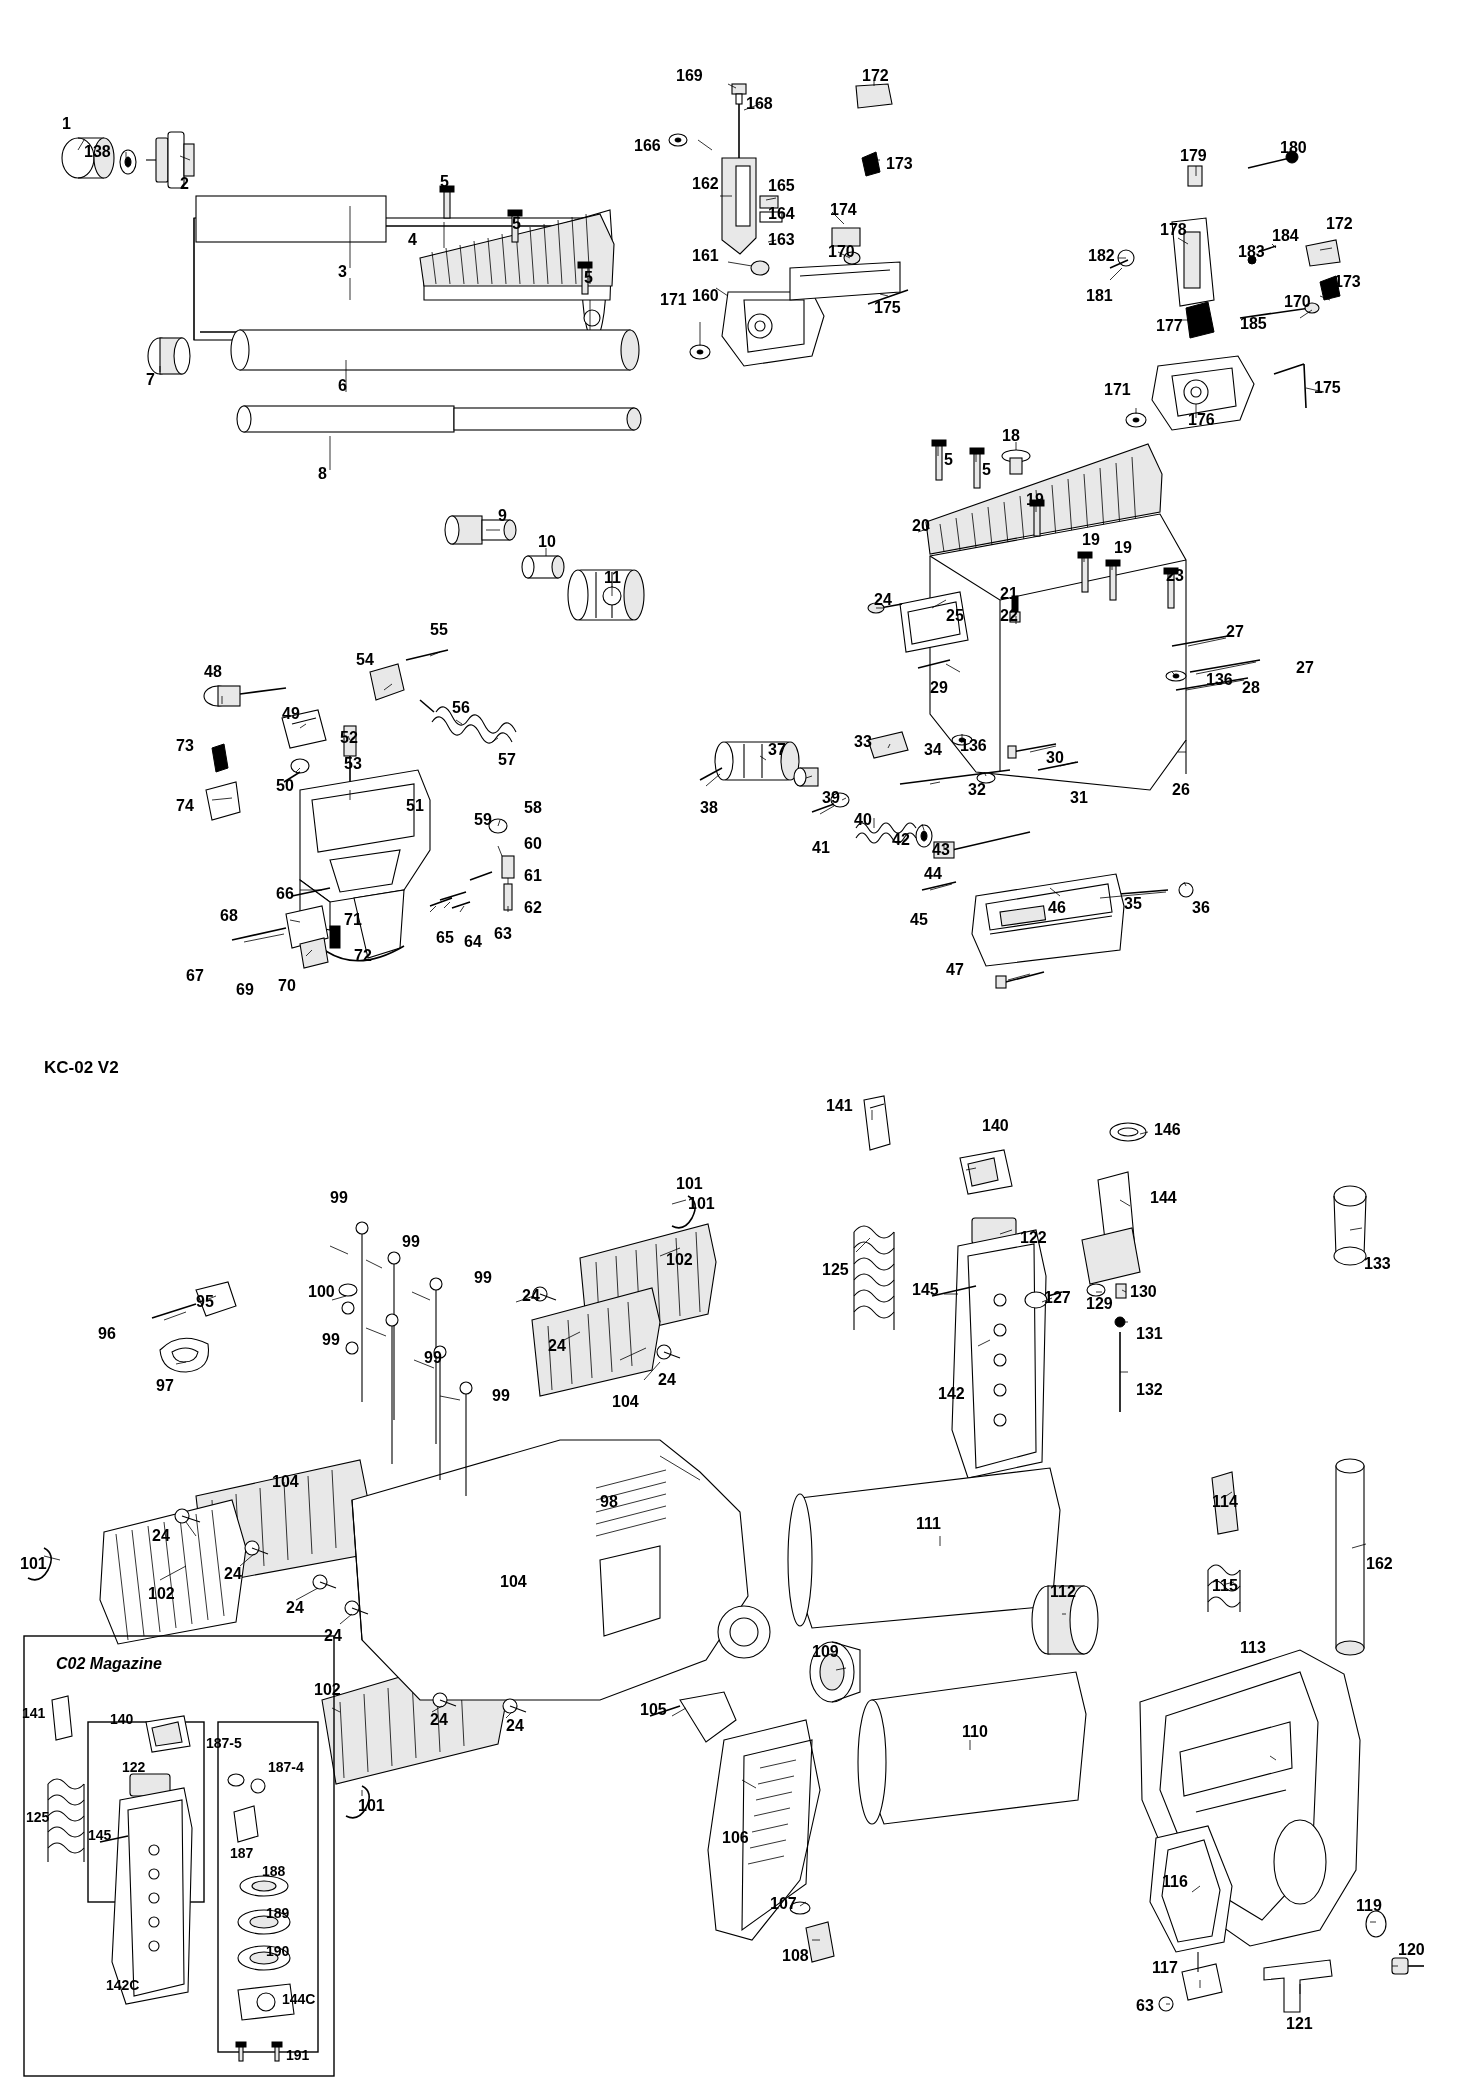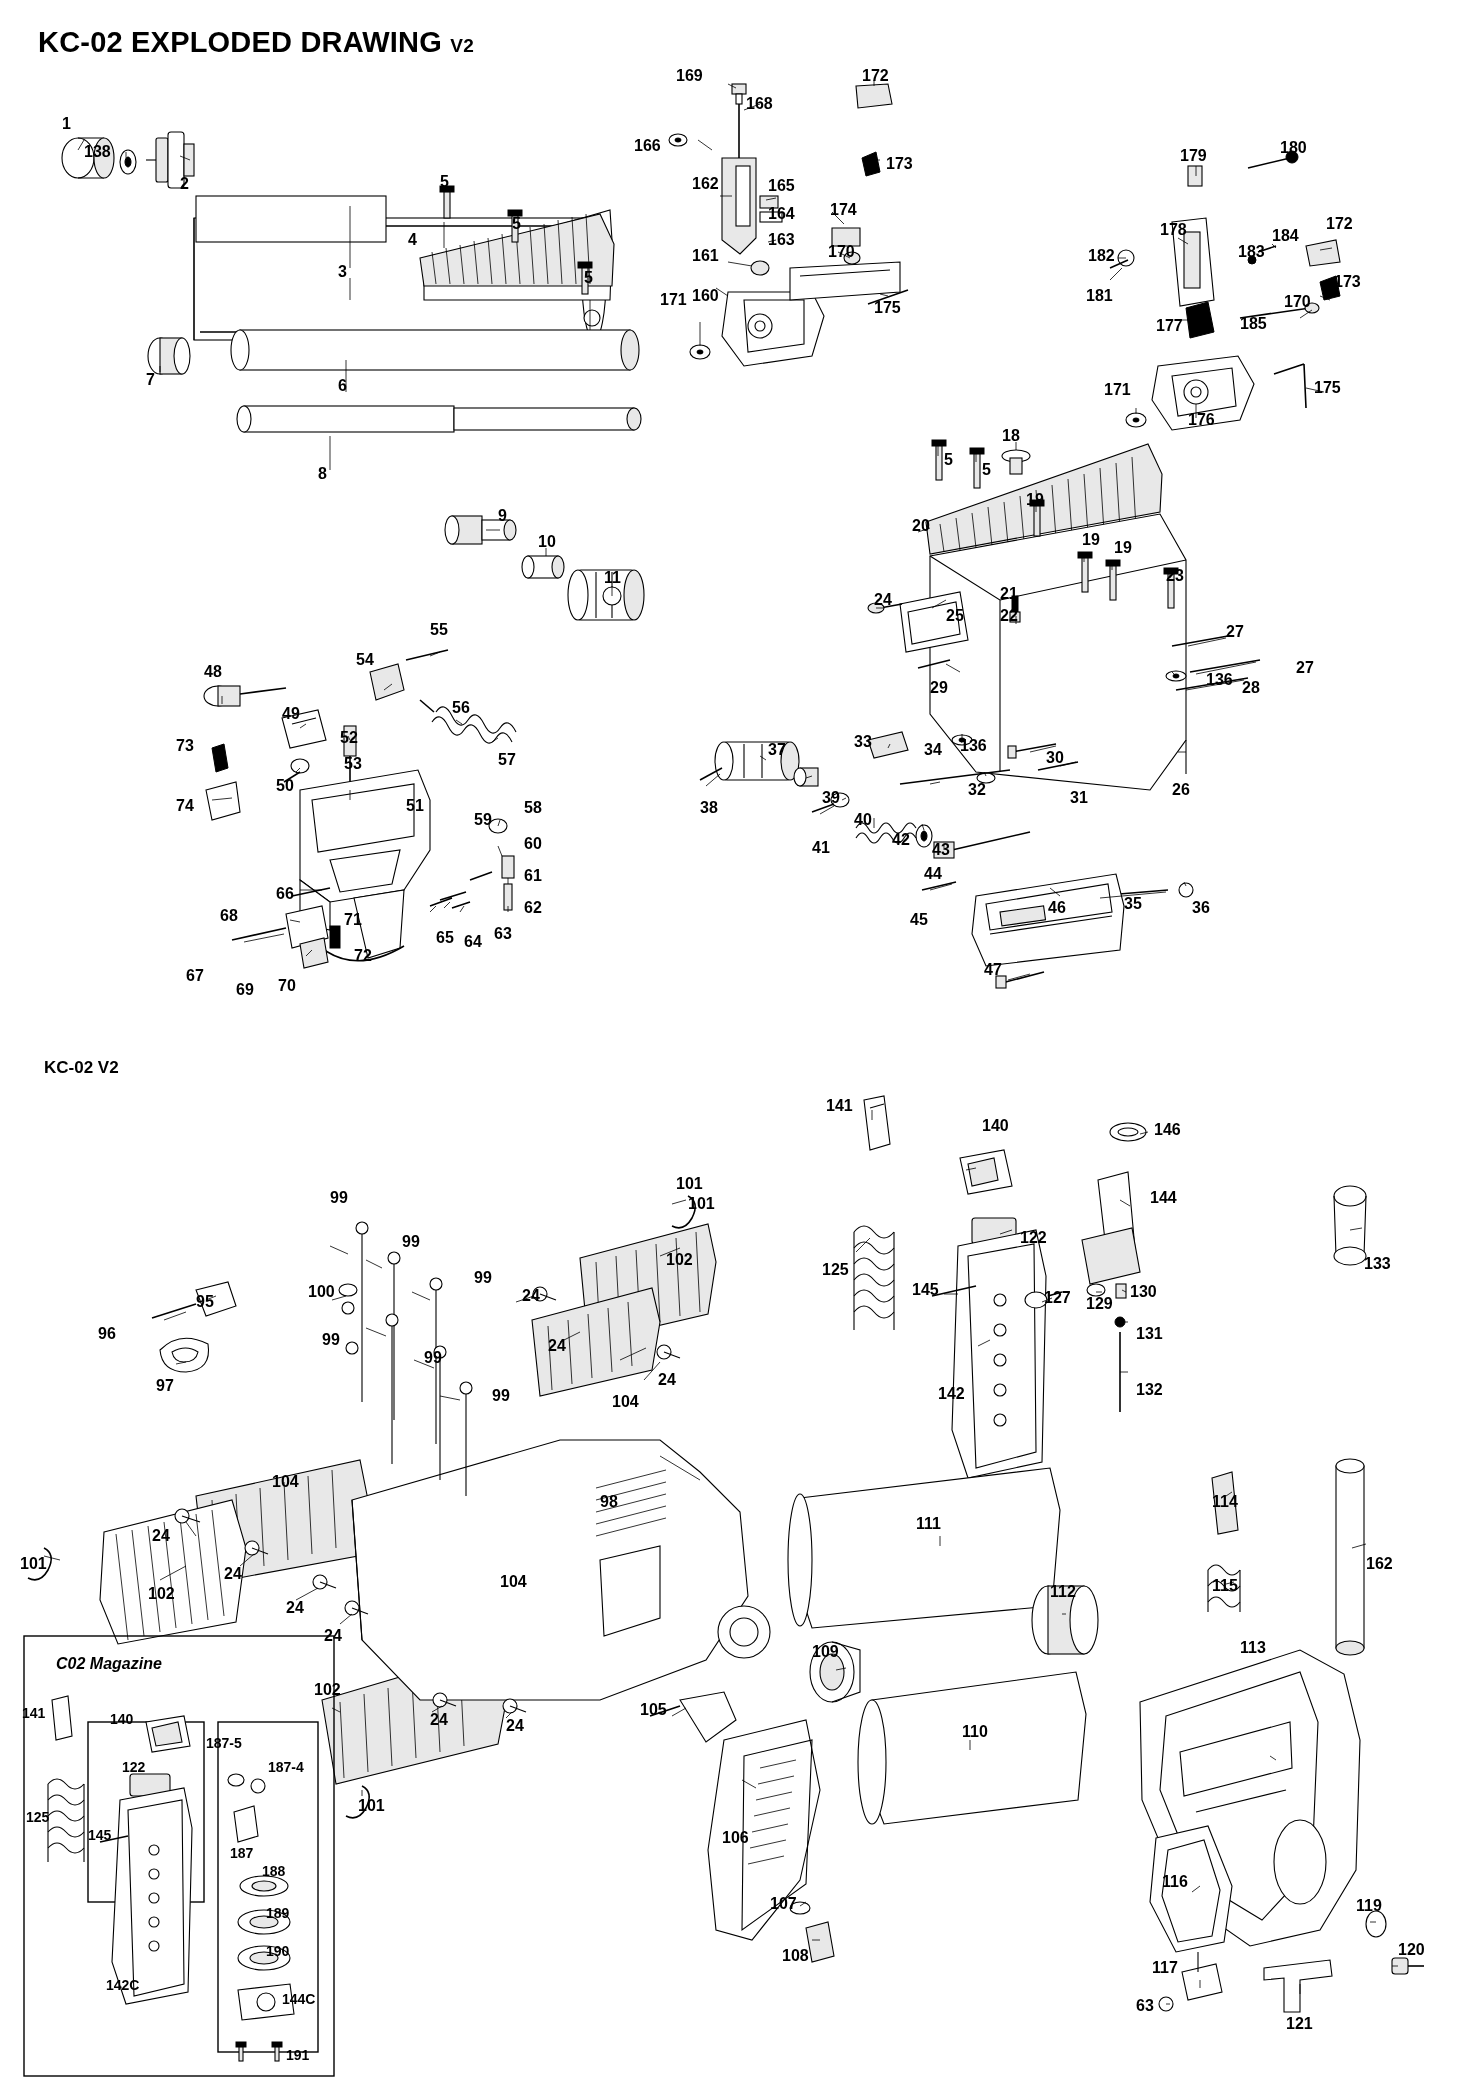--- a/index.html
+++ b/index.html
@@ -18,24 +18,20 @@
   .fillw{fill:#ffffff;stroke:#000;stroke-width:1.1;}
   .fillk{fill:#000;stroke:#000;stroke-width:1;}
   .fillg{fill:#e8e8e8;stroke:#000;stroke-width:1.1;}
   .box{fill:none;stroke:#000;stroke-width:1.4;}
 </style>
 </head>
 <body>
 
 <div id="sheet">
 
-  <div class="title">
-    <span>KC-02 EXPLODED DRAWING</span>
-    <span class="sub">V2</span>
-  </div>
 
   <div class="section-title">KC-02 V2</div>
   <div class="mag-title" style="left:56px;top:1655px;">C02 Magazine</div>
 
   <svg width="1480" height="2095">
     <defs>
       <pattern id="hh" width="6" height="6" patternUnits="userSpaceOnUse" patternTransform="rotate(45)">
         <line x1="0" y1="0" x2="0" y2="6" stroke="#000" stroke-width="0.7"></line>
       </pattern>
       <pattern id="hv" width="5" height="5" patternUnits="userSpaceOnUse">
@@ -922,21 +918,21 @@
   <div class="cal" style="left:768px;top:742px;">37</div>
   <div class="cal" style="left:700px;top:800px;">38</div>
   <div class="cal" style="left:822px;top:790px;">39</div>
   <div class="cal" style="left:854px;top:812px;">40</div>
   <div class="cal" style="left:812px;top:840px;">41</div>
   <div class="cal" style="left:892px;top:832px;">42</div>
   <div class="cal" style="left:932px;top:842px;">43</div>
   <div class="cal" style="left:924px;top:866px;">44</div>
   <div class="cal" style="left:910px;top:912px;">45</div>
   <div class="cal" style="left:1048px;top:900px;">46</div>
-  <div class="cal" style="left:984px;top:962px;">47</div>
+  <div class="cal" style="left:946px;top:962px;">47</div>
 
   <div class="cal" style="left:196px;top:1294px;">95</div>
   <div class="cal" style="left:98px;top:1326px;">96</div>
   <div class="cal" style="left:156px;top:1378px;">97</div>
   <div class="cal" style="left:330px;top:1190px;">99</div>
   <div class="cal" style="left:402px;top:1234px;">99</div>
   <div class="cal" style="left:474px;top:1270px;">99</div>
   <div class="cal" style="left:322px;top:1332px;">99</div>
   <div class="cal" style="left:424px;top:1350px;">99</div>
   <div class="cal" style="left:492px;top:1388px;">99</div>

